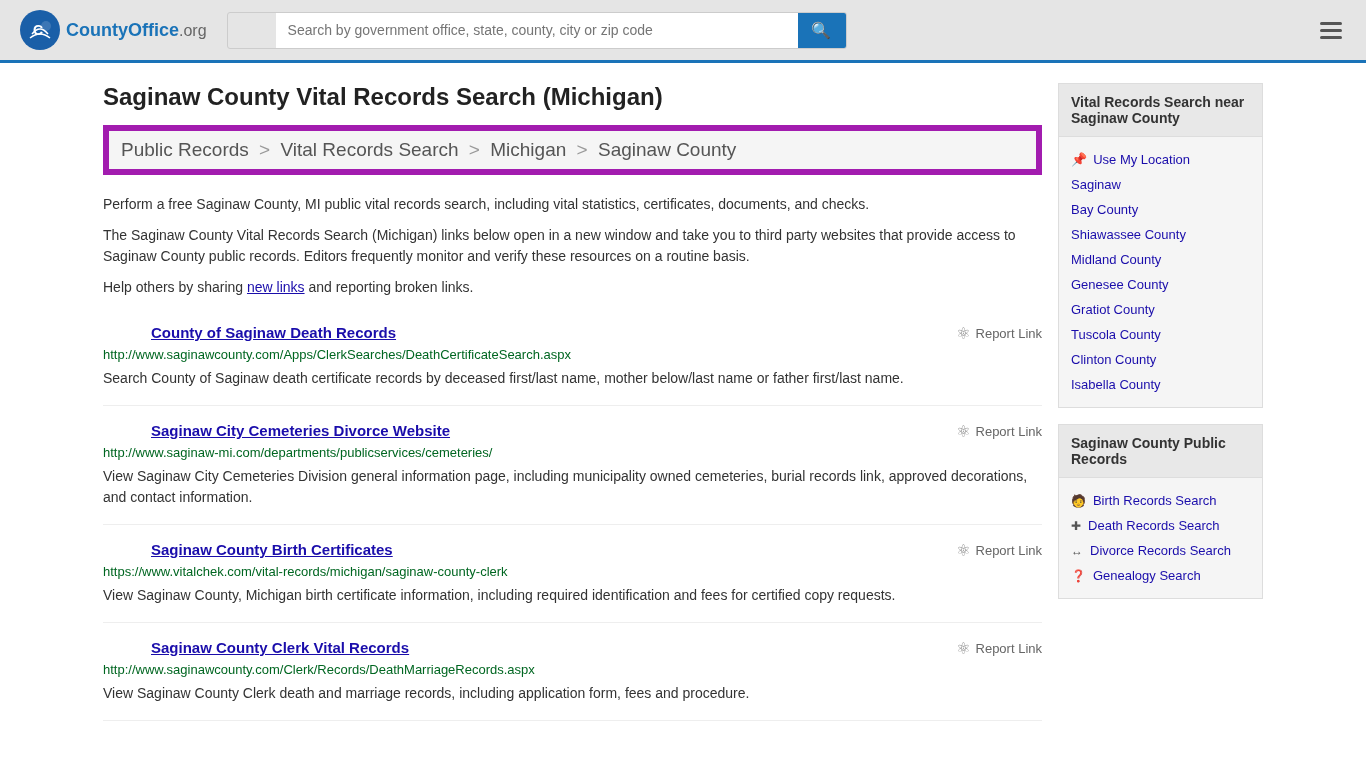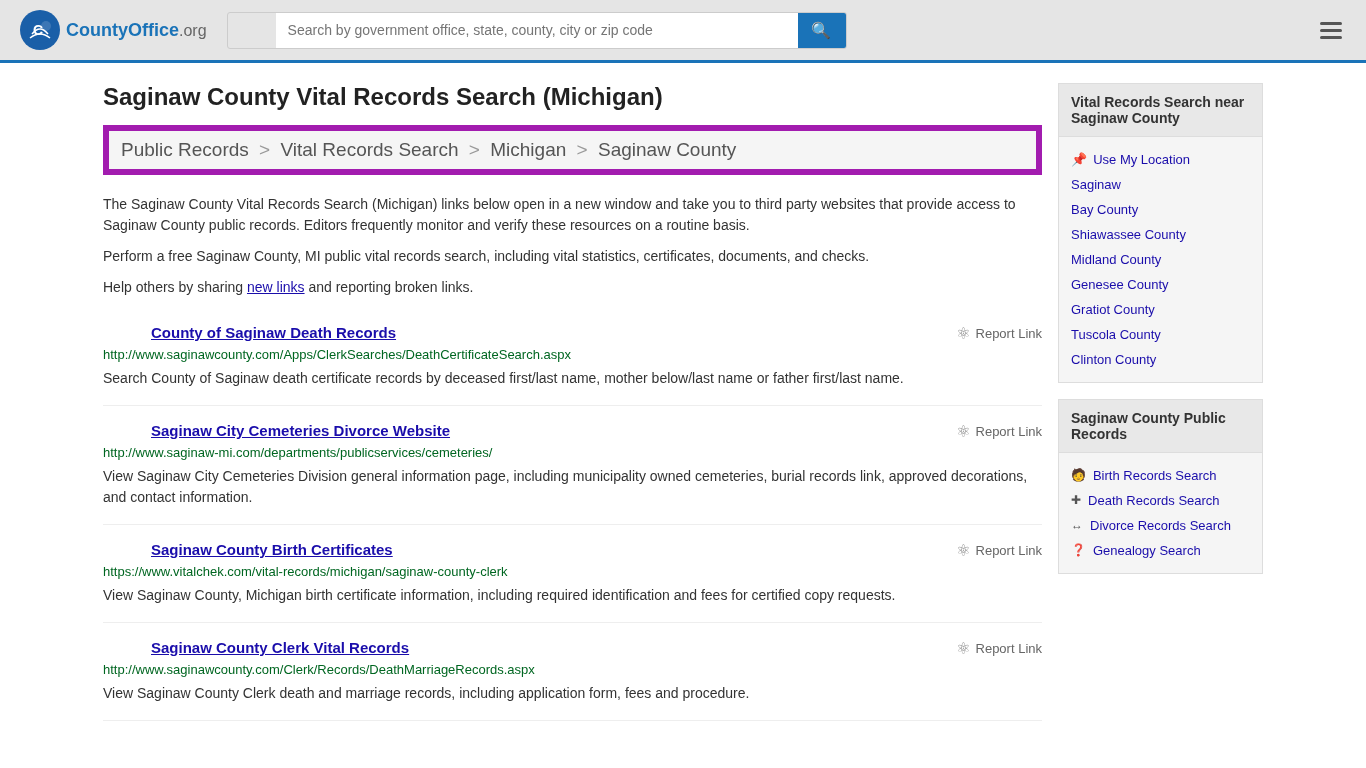--- a/index.html
+++ b/index.html
@@ -153,21 +153,21 @@
       background: #e8e8e8;
       padding: 10px 12px;
       font-weight: bold;
       font-size: 14px;
       color: #333;
       border-bottom: 1px solid #ddd;
     }
     .sidebar-section-body { padding: 10px 12px; }
     .sidebar-link {
       display: flex;
-      align-items: flex-start;
+      align-items: flex-end;
       gap: 7px;
       padding: 5px 0;
       font-size: 13px;
     }
     .sidebar-link a {
       color: #1a0dab;
       text-decoration: none;
     }
     .sidebar-icon { font-size: 13px; color: #555; flex-shrink: 0; }
     .location-icon { color: #c0392b; }
@@ -223,22 +223,22 @@
     <div class="breadcrumb">
       <a href="#">Public Records</a>
       <span class="sep">&gt;</span>
       <a href="#">Vital Records Search</a>
       <span class="sep">&gt;</span>
       <a href="#">Michigan</a>
       <span class="sep">&gt;</span>
       <a href="#">Saginaw County</a>
     </div>
 
+    <p class="description">Perform a free Saginaw County, MI public vital records search, including vital statistics, certificates, documents, and checks.</p>
     <p class="description">The Saginaw County Vital Records Search (Michigan) links below open in a new window and take you to third party websites that provide access to Saginaw County public records. Editors frequently monitor and verify these resources on a routine basis.</p>
-    <p class="description">Perform a free Saginaw County, MI public vital records search, including vital statistics, certificates, documents, and checks.</p>
     <p class="description">
       <span>Help others by sharing </span><a href="#" style="color:#1a0dab;">new links</a><span> and reporting broken links.</span>
     </p>
 
     <div id="records-container">
         <div class="record-item">
     <div class="record-header">
       <div class="record-title">
         <a href="#">County of Saginaw Death Records</a>
       </div>
@@ -320,20 +320,23 @@
             </div>
             <div class="sidebar-link">
               <a href="#">Gratiot County</a>
             </div>
             <div class="sidebar-link">
               <a href="#">Tuscola County</a>
             </div>
             <div class="sidebar-link">
               <a href="#">Clinton County</a>
             </div>
+            <div class="sidebar-link">
+              <a href="#">Isabella County</a>
+            </div>
           </div>
       </div>
     </div>
 
     <div class="sidebar-section">
       <div class="sidebar-section-title">Saginaw County Public Records</div>
       <div class="sidebar-section-body">
         <div id="public-records-links">
             <div class="sidebar-link">
     <span class="sidebar-icon" style="font-size:12px;">🧑</span>

